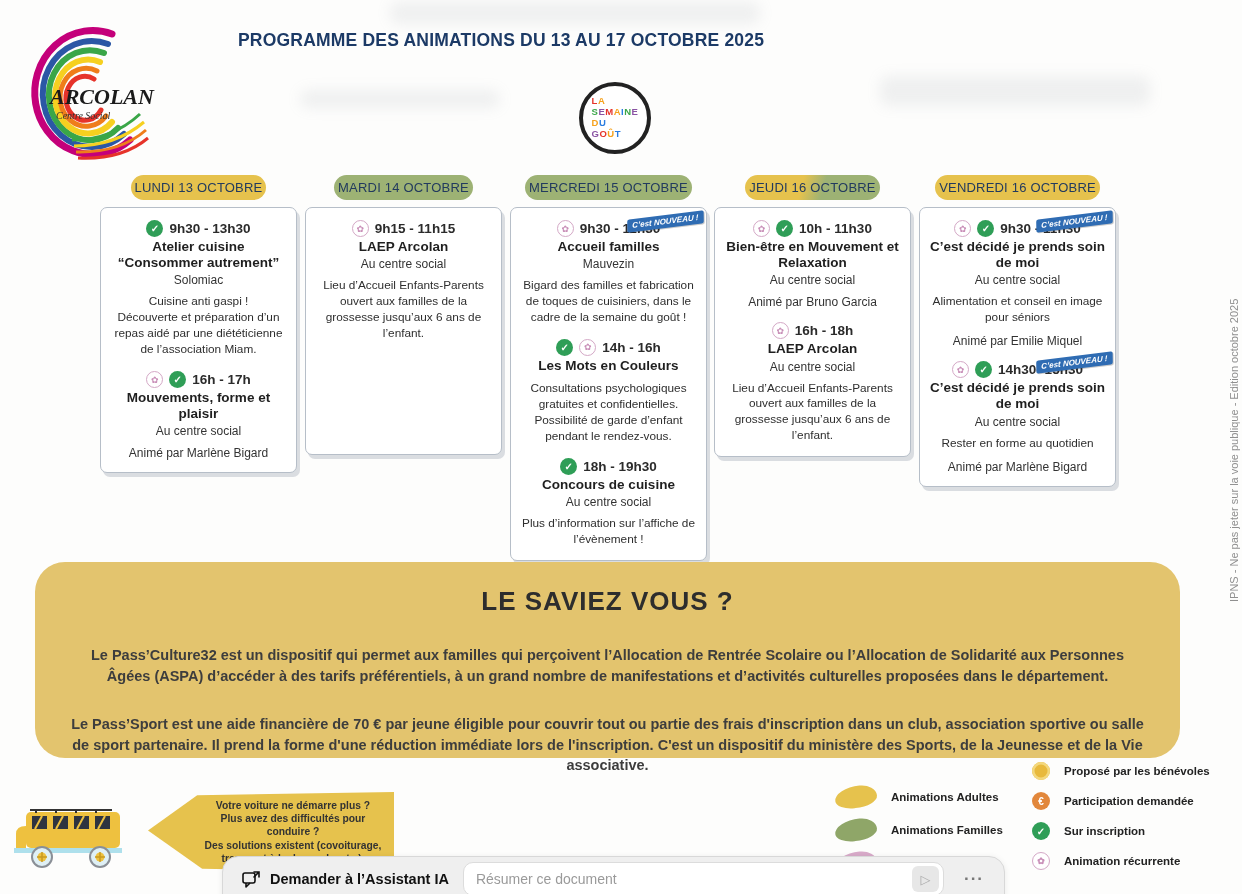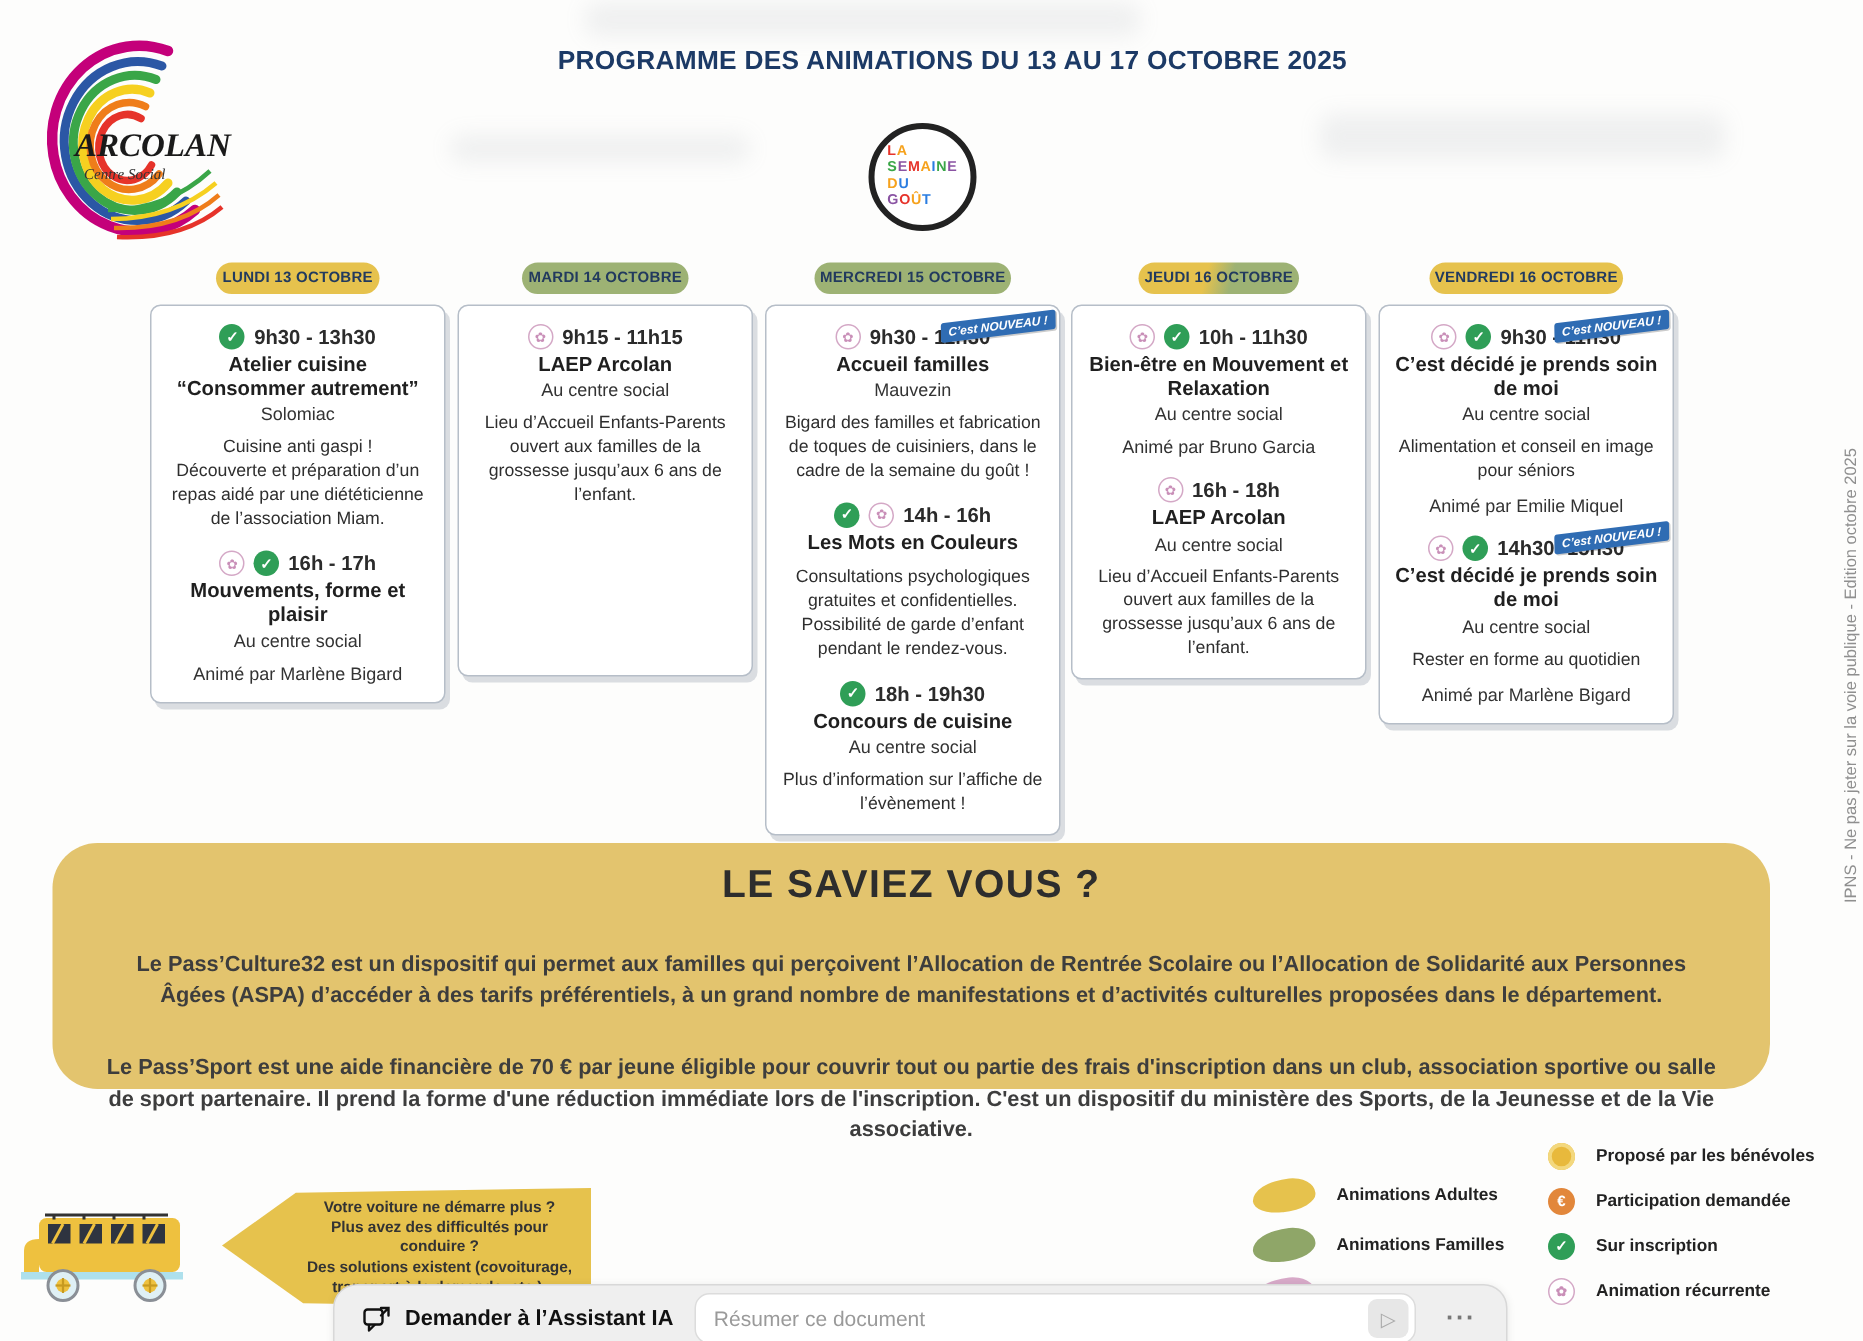--- a/index.html
+++ b/index.html
@@ -4,30 +4,30 @@
 <style>
   * { margin:0; padding:0; box-sizing:border-box; }
   html,body { width:1242px; height:894px; overflow:hidden; }
   body { position:relative; background:#fdfdfc; font-family:"Liberation Sans", sans-serif; color:#222; }
 
   
   .artifact { position:absolute; background:#9aa0a8; filter:blur(7px); opacity:.14; border-radius:8px; }
 
   
   .logo-wrap { position:absolute; left:12px; top:22px; width:150px; height:148px; }
-  .main-title { position:absolute; left:238px; top:30px; width:660px; text-align:right;
+  .main-title { position:absolute; left:238px; top:30px; width:660px; text-align:left;
                 font-size:17.5px; font-weight:bold; color:#1c3a66; letter-spacing:.2px; }
   .gout-logo { position:absolute; left:579px; top:82px; width:72px; height:72px; border:4px solid #222;
                border-radius:50%; background:#fff; display:flex; align-items:center; justify-content:center; }
   .gout-inner { font-size:9.5px; font-weight:bold; line-height:1.15; letter-spacing:.5px; text-align:left; }
 
   
   .day-col { position:absolute; width:197px; top:175px; }
   .day-pill { margin:0 auto 7px; width:fit-content; padding:5px 4px; border-radius:15px;
-              font-size:10px; font-weight:bold; color:#223a5e; letter-spacing:.2px; white-space:nowrap; }
+              font-size:13px; font-weight:normal; color:#223a5e; letter-spacing:.2px; white-space:nowrap; }
   .pill-yellow { background:#e6c24d; }
   .pill-green  { background:#9db274; }
   .pill-split  { background:linear-gradient(105deg,#e6c24d 42%,#9db274 58%); }
   .day-card { background:#fff; border:1px solid #b6bec8; border-radius:7px;
               box-shadow:3px 4px 0 rgba(176,182,192,.45); padding:12px 8px; text-align:center; }
   .event + .event { margin-top:13px; }
   .ev-head { position:relative; display:flex; align-items:center; justify-content:center; gap:6px; margin-bottom:2px; }
   .ev-time { font-size:13.5px; font-weight:bold; color:#2b2b2b; }
   .ev-title { font-size:13.5px; font-weight:bold; color:#1f1f1f; line-height:1.2; white-space:pre-line; }
   .ev-loc { font-size:12px; color:#333; margin-top:2px; }
@@ -37,22 +37,22 @@
   .icon-check { display:inline-flex; width:17px; height:17px; border-radius:50%; background:#2f9e57;
                 color:#fff; font-size:10px; font-weight:bold; align-items:center; justify-content:center; flex:0 0 auto; }
   .icon-recurrente { display:inline-flex; width:17px; height:17px; border-radius:50%;
                      border:1.5px solid #d4a8c6; color:#c98fb8; font-size:9px;
                      align-items:center; justify-content:center; flex:0 0 auto; background:#fff; }
   .new-badge { position:absolute; right:-6px; top:-5px; background:#2f6cb3; color:#fff;
                font-size:8px; font-weight:bold; font-style:italic; padding:2px 5px; border-radius:2px;
                transform:rotate(-7deg) skewX(-6deg); white-space:nowrap; box-shadow:1px 1px 0 rgba(0,0,0,.2); }
 
   
-  .saviez { position:absolute; left:35px; top:562px; width:1145px; height:164px; background:#e3c46e;
-            border-radius:30px; padding:12px 34px; text-align:center; }
+  .saviez { position:absolute; left:35px; top:562px; width:1145px; height:196px; background:#e3c46e;
+            border-radius:30px; padding:24px 34px; text-align:center; }
   .saviez-title { font-size:26px; font-weight:800; color:#2d2d2d; letter-spacing:1px; margin-bottom:10px; }
   .saviez p { font-size:14.5px; font-weight:bold; color:#3d3d3d; line-height:1.42; margin-bottom:13px;margin-top:28px; }
 
   
   .bus { position:absolute; left:12px; top:800px; }
   .bubble { position:absolute; left:148px; top:792px; width:246px; height:80px; background:#e6c24d;
             clip-path:polygon(0% 48%, 20% 4%, 100% 0%, 100% 100%, 22% 96%);
             display:flex; align-items:center; justify-content:center; padding:6px 8px 6px 52px; }
   .bubble-text { font-size:10.3px; font-weight:bold; color:#333; text-align:center; line-height:1.3; white-space:pre-line; }
 

